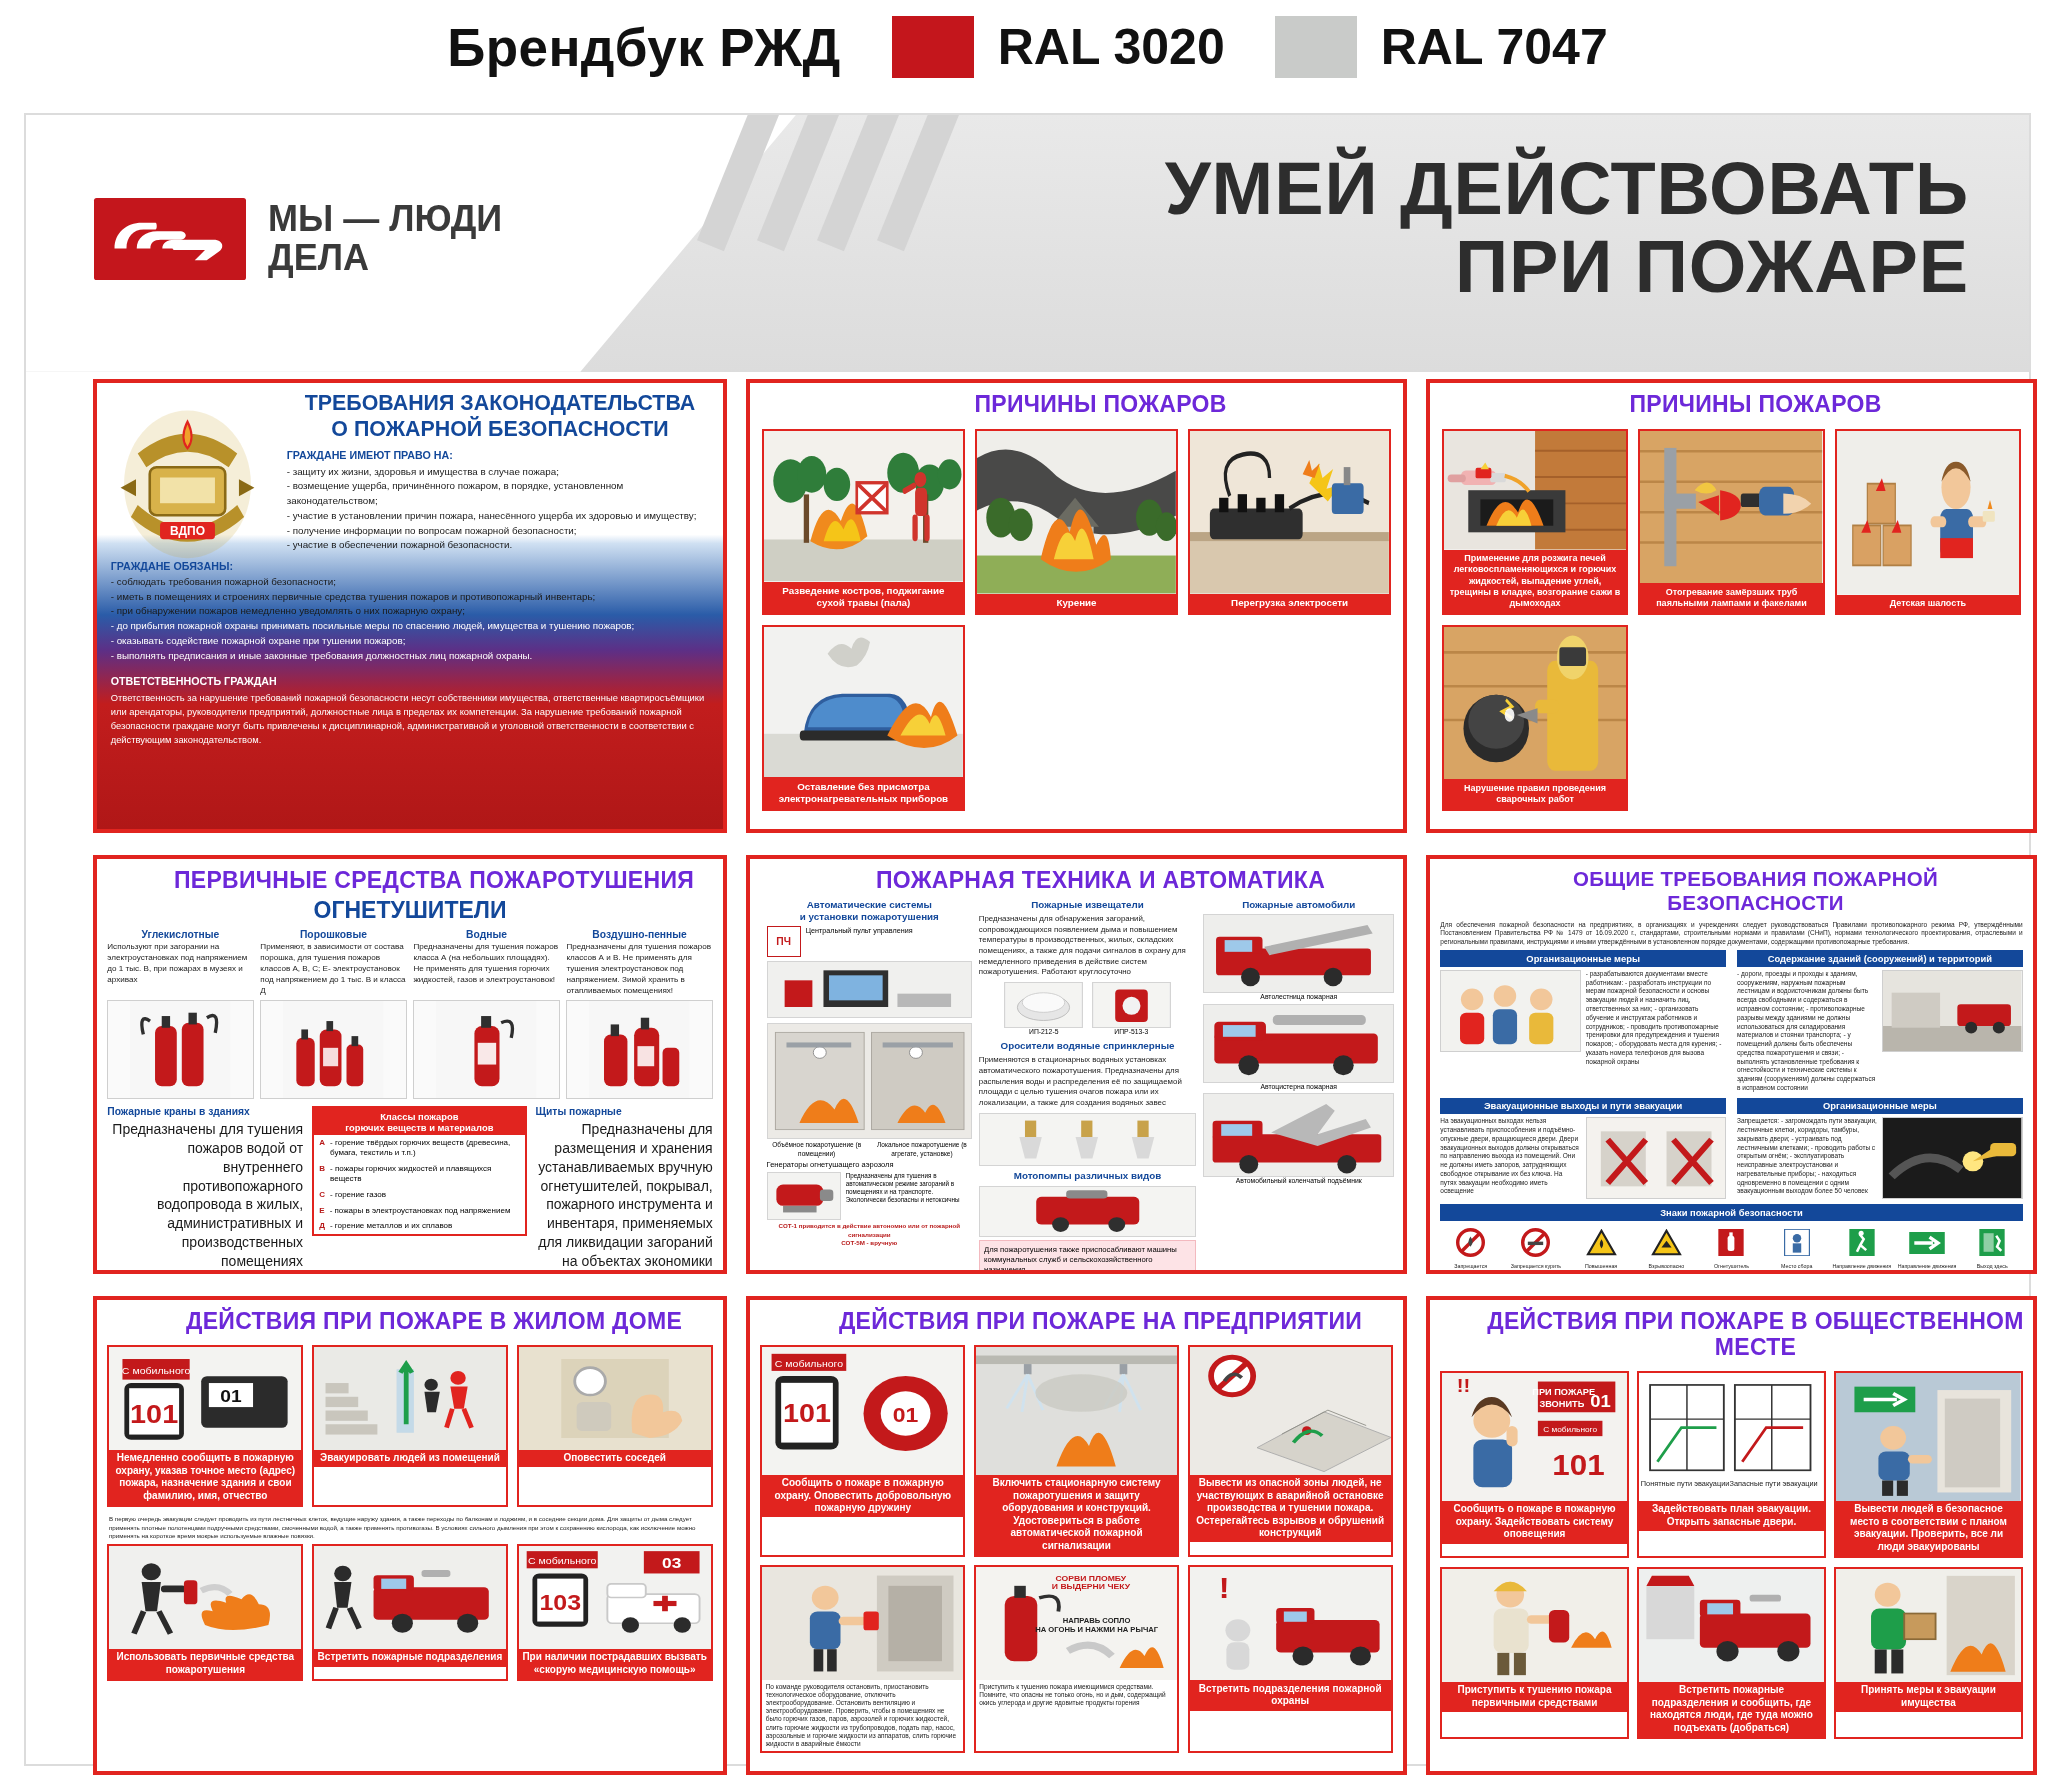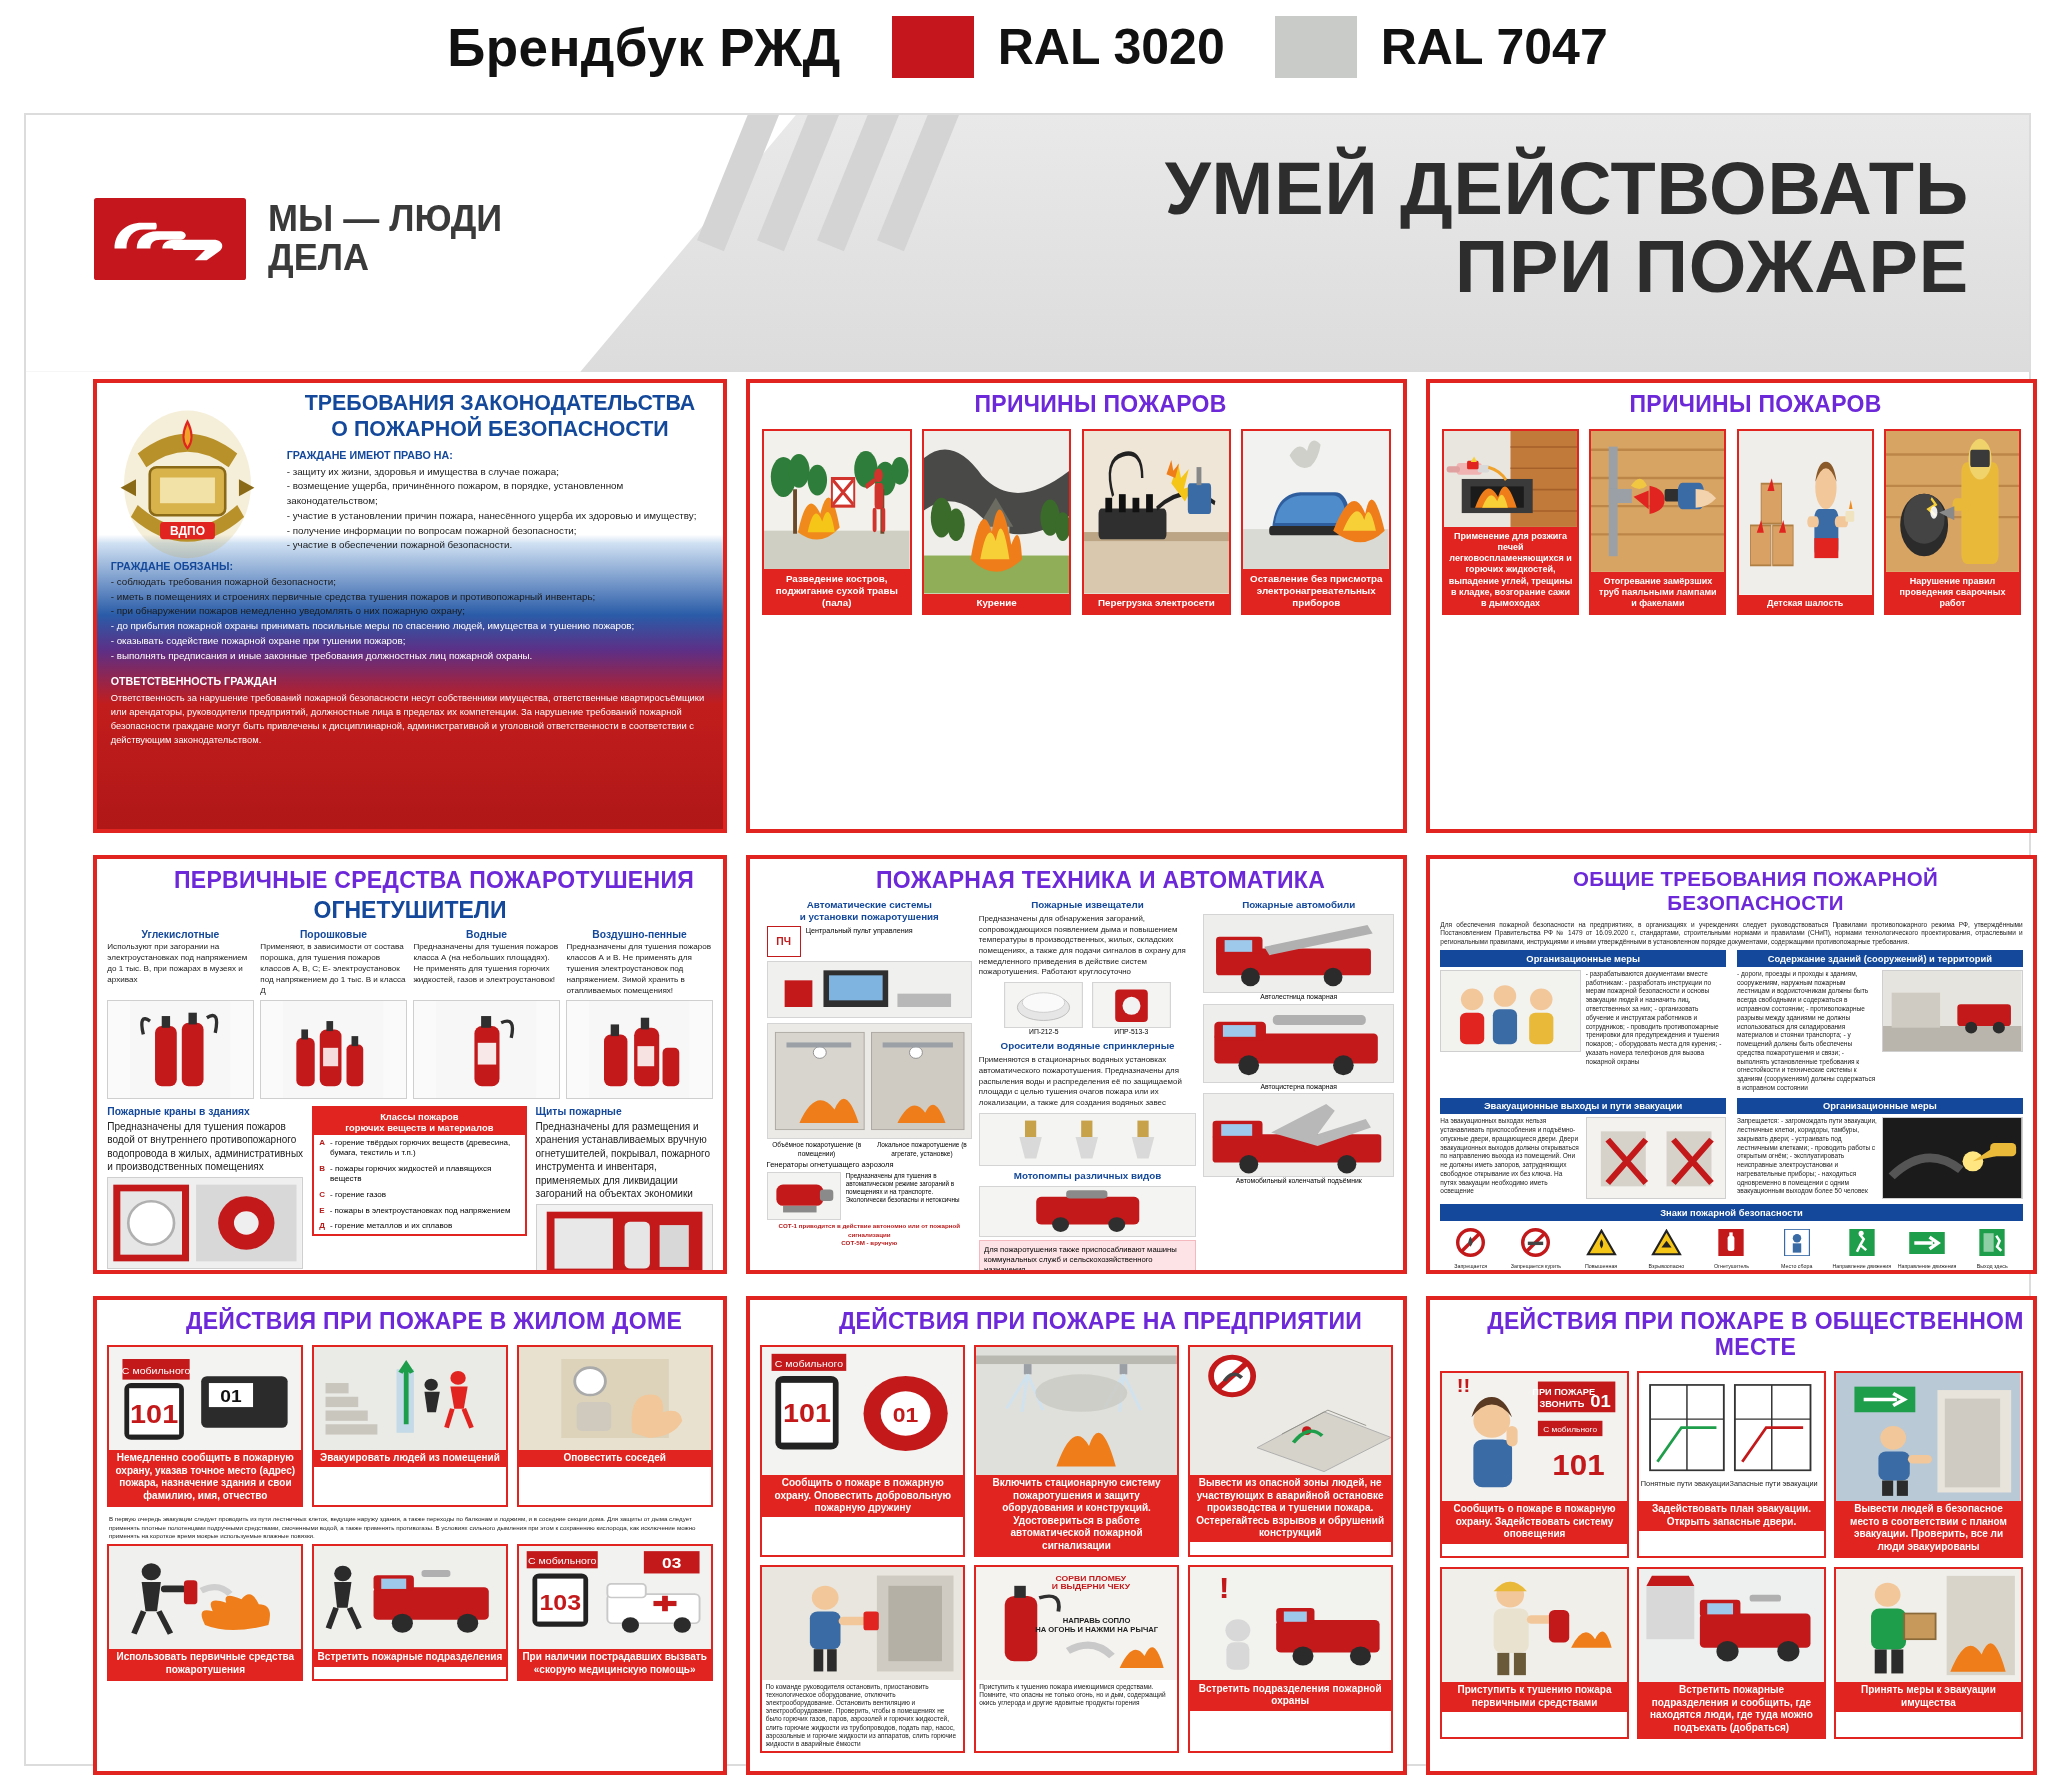--- a/index.html
+++ b/index.html
@@ -127,42 +127,42 @@
   .p1 .txt{ margin-left:176px; }
   .p1 .lbl{ color:#13489a; font-weight:bold; font-size:10.7px; margin:6.8px 0 3.4px; }
   .p1 .li{ font-size:9.8px; color:#1a1a1a; line-height:1.5; }
   .p1 .li.on-dark{ color:#ffffff; }
   .p1 .lbl.on-dark{ color:#ffffff; }
   .p1 .blk-bottom{ margin-left:0; margin-top:5.1px;}
   .p1 .para{ font-size:9.4px; color:#fff; line-height:1.5; }
 
   
   .cells{ display:grid; gap:10.3px; padding:6.8px 12px 12px; }
-  .cells.two-by-two{ grid-template-columns:1fr 1fr 1fr 1fr; grid-template-rows:1fr 1fr; height:calc(100% - 46px); }
+  .cells.two-by-two{ grid-template-columns:1fr 1fr 1fr; grid-template-rows:1fr 1fr; height:calc(100% - 46px); }
   .cell{
     border:2.6px solid #e1241f; background:#f6f6f6; position:relative; overflow:hidden;
     display:flex; flex-direction:column;
   }
   .cell .art{ flex:1; position:relative; overflow:hidden; }
   .cap{
     background:#e1241f; color:#fff; font-size:9.8px; font-weight:bold;
     text-align:center; padding:3.4px 4.3px; line-height:1.25;
   }
   .cap.sm{ font-size:9px; }
 
   
   .p4 .sub{ text-align:center; font-weight:bold; color:#13489a; font-size:23px; margin-top:-1.7px;}
   .p4 .cols{ display:grid; grid-template-columns:repeat(4,1fr); gap:6.8px; padding:3.4px 10.3px 0; }
   .p4 .col h4{ margin:1.7px 0 2.6px; font-size:10.3px; color:#13489a; text-align:center; }
   .p4 .col p{ margin:0; font-size:8.1px; line-height:1.35; color:#1b1b1b; }
   .p4 .imgrow{ display:grid; grid-template-columns:repeat(4,1fr); gap:6.8px; padding:3.4px 10.3px; }
   .p4 .ext{ height:99px; border:0.9px solid #cfcfcf; background:#fafafa; position:relative; overflow:hidden;}
   .p4 .lower{ display:grid; grid-template-columns:1.05fr 1.15fr 0.95fr; gap:9px; padding:3.4px 10.3px 8.6px;}
   .p4 h5{ margin:0 0 2.6px; font-size:10.3px; color:#13489a; }
-  .p4 .tiny{ font-size:10px; line-height:1.35; color:#1b1b1b; margin:0 0 3.4px; }
+  .p4 .tiny{ font-size:14px; line-height:1.35; color:#1b1b1b; margin:0 0 3.4px;text-align:right; }
   .classbox{ border:2.6px solid #e1241f; background:#fff; }
   .classbox .ch{ background:#e1241f; color:#fff; font-size:9.4px; font-weight:bold; text-align:center; padding:2.6px;}
   .classbox .cr{ display:flex; gap:5.1px; font-size:8px; padding:2.6px 5.1px; line-height:1.3; }
   .classbox .cr b{ color:#b81a1a; }
 
   
   .p5 .wrap{ position:relative; height:calc(100% - 39px); padding:0 8.6px 6.8px;margin-left:8px; }
   .p5 .c3{ display:grid; grid-template-columns: 1.02fr 1.08fr 0.95fr; gap:6.8px; height:100%; }
   .p5 h4{ margin:0 0 3.4px; font-size:9.8px; color:#13489a; text-align:center; line-height:1.25;}
   .p5 p{ margin:0 0 4.3px; font-size:7.9px; line-height:1.35; color:#1b1b1b;}

